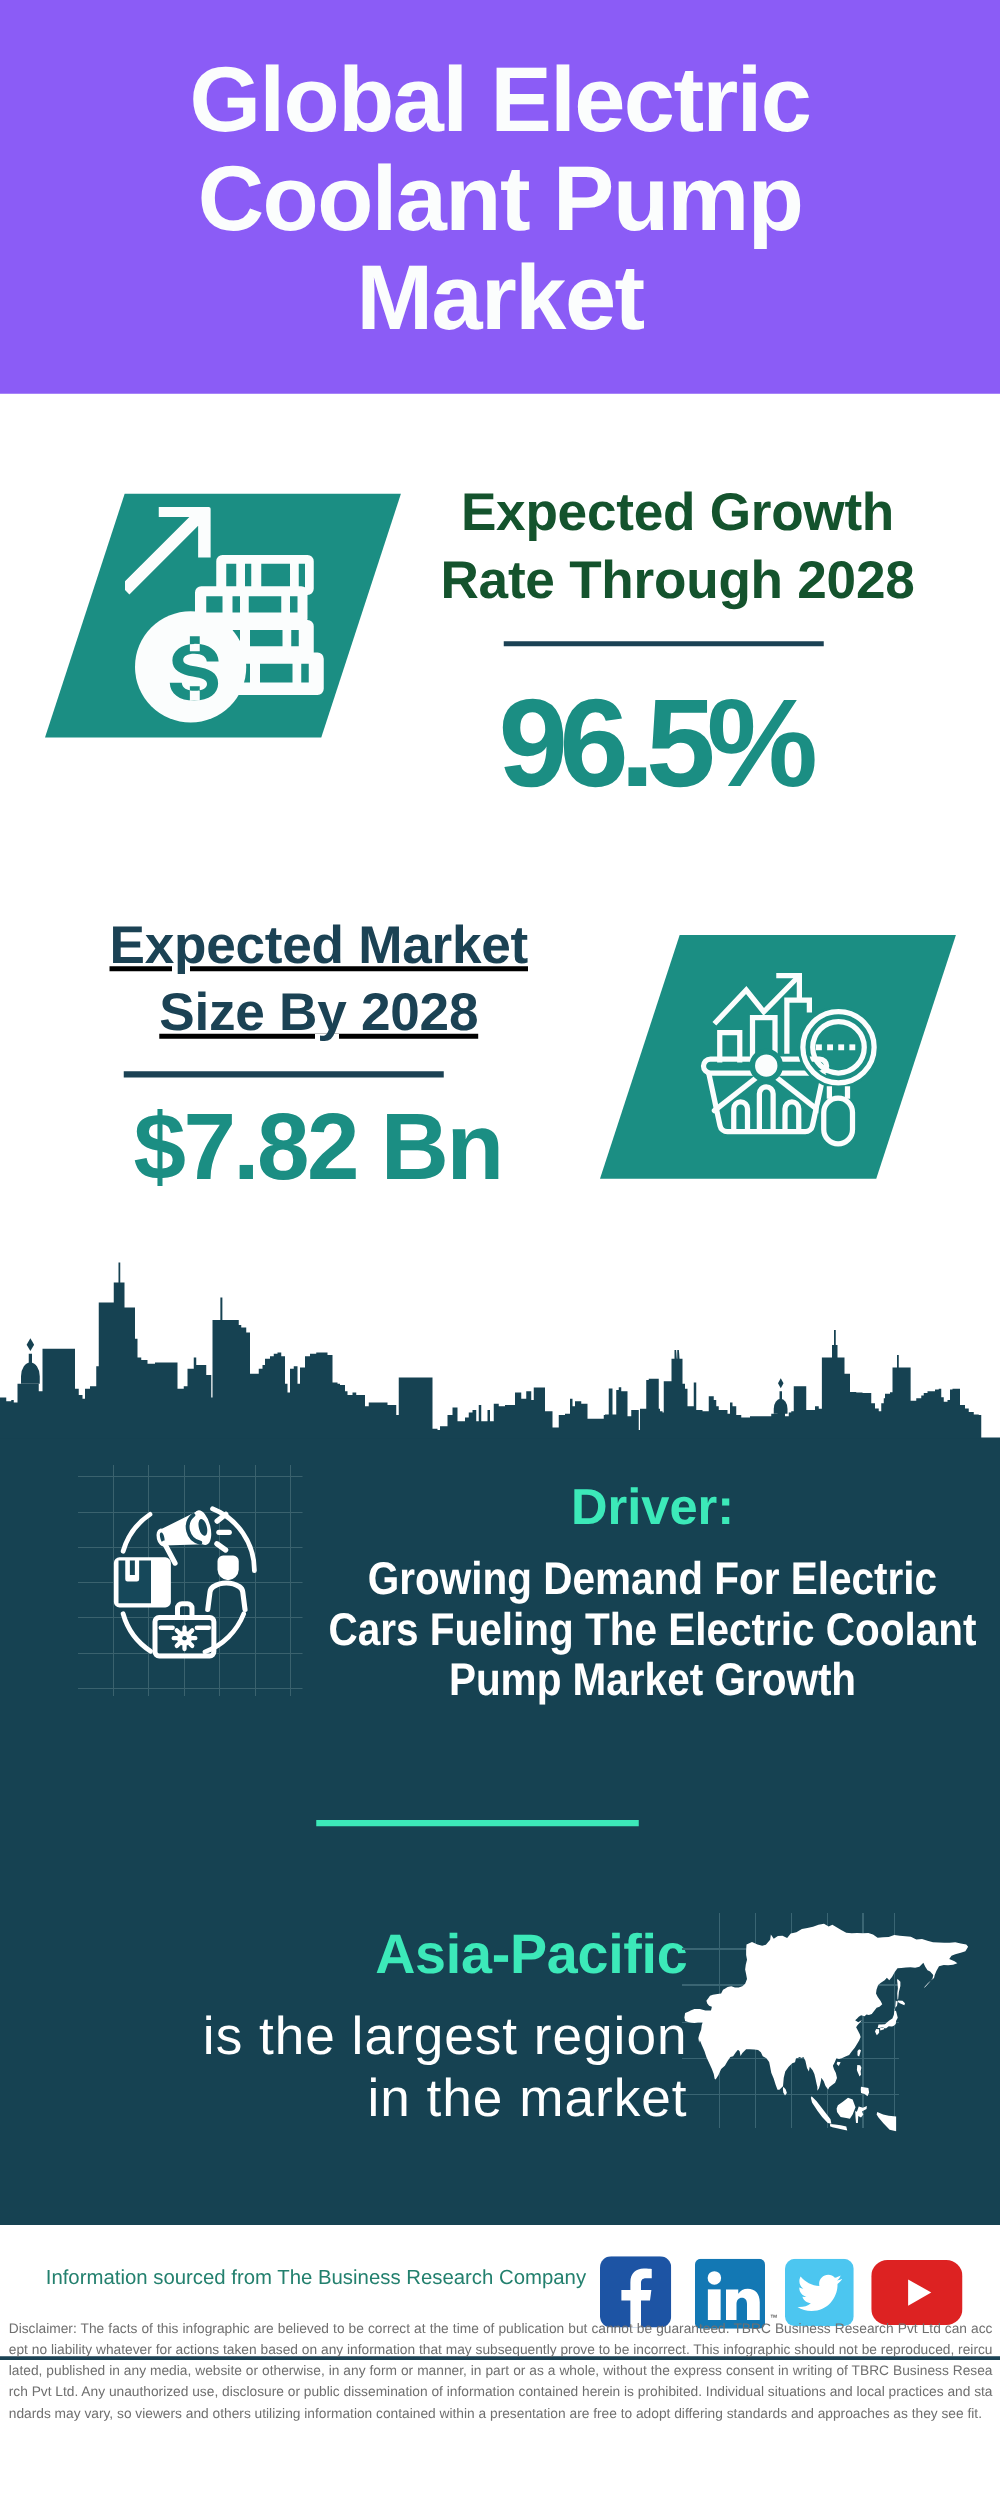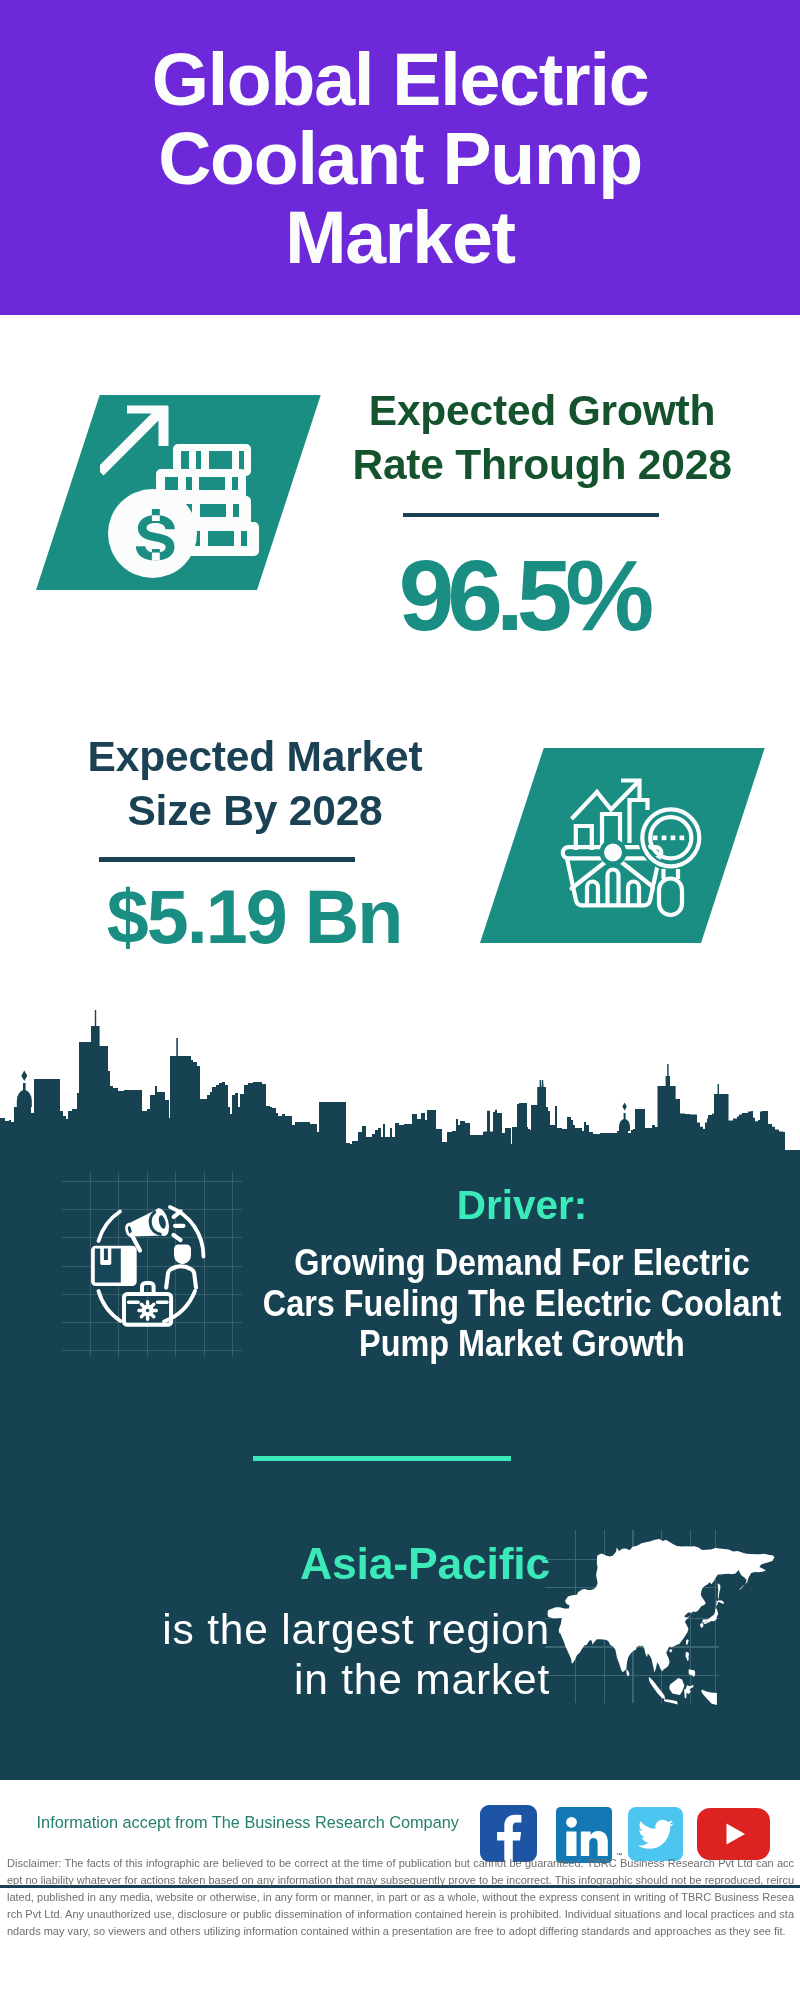--- a/index.html
+++ b/index.html
@@ -8,21 +8,21 @@
     font-family: "Liberation Sans", sans-serif;
     background: #ffffff;
     overflow: hidden;
     -webkit-font-smoothing: antialiased;
   }
   .page { position: relative; width: 800px; height: 2000px; background: #fff; overflow: hidden; }
 
   
   .header {
     position: absolute; left: 0; top: 0; width: 800px; height: 315px;
-    background: #6d28d9;
+    background: #8b5cf6;
   }
   .header-title {
     position: absolute; left: 50px; top: 40px; width: 700px;
     text-align: center; color: #fbfdfd;
     font-size: 73.5px; font-weight: bold; line-height: 79px;
     letter-spacing: -1.2px;
   }
 
   
   .para-1 {
@@ -46,21 +46,21 @@
   }
 
   
   .para-2 {
     position: absolute; left: 480px; top: 748px; width: 221px; height: 195px;
     background: #1b8e83;
     transform: skewX(-18.1deg); transform-origin: bottom left;
   }
   .icon-analysis { position: absolute; left: 558px; top: 775px; width: 148px; height: 148px; }
 
-  .b2-text { position: absolute; left: 55px; top: 730px; width: 400px; text-align: center; }
+  .b2-text { position: absolute; left: 55px; top: 730px; width: 400px; text-align: center; text-decoration: underline; }
   .b2-head {
     color: #1b4254; font-size: 42.5px; font-weight: bold; line-height: 54.4px;
     letter-spacing: -0.2px;
   }
   .rule-2 {
     position: absolute; left: 99px; top: 857px; width: 256px; height: 4.5px; background: #1b4254;
   }
   .b2-value {
     position: absolute; left: 54px; top: 879px; width: 400px; text-align: center;
     color: #1b8e83; font-size: 75.5px; font-weight: bold; letter-spacing: -2px; line-height: 76px;
@@ -202,21 +202,21 @@
       <rect x="661.7" y="835.5" width="4.7" height="4.7"></rect>
       <rect x="670.6" y="835.5" width="4.7" height="4.7"></rect>
       <rect x="679.5" y="835.5" width="4.7" height="4.7"></rect>
       <circle cx="613" cy="852.5" r="11.2" stroke="#1b8e83" stroke-width="4.5"></circle>
     </g>
   </svg>
   <div class="b2-text">
     <div class="b2-head">Expected Market<br>Size By 2028</div>
   </div>
   <div class="rule-2"></div>
-  <div class="b2-value">$5.19 Bn</div>
+  <div class="b2-value">$7.82 Bn</div>
 
   <div class="dark"></div>
   <svg class="skyline" viewBox="0 1010 800 141" xmlns="http://www.w3.org/2000/svg" preserveAspectRatio="none">
       <g fill="#164252">
         <path d="M0 1151 L0 1118 L5 1118 L5 1121 L9 1121 L9 1120 L11 1120 L11 1122 L14 1122 L14 1107 L31 1107 L31 1113 L34 1113 L34 1079 L60 1079 L60 1111 L63 1111 L63 1116 L66 1116 L66 1119 L68 1119 L68 1111 L72 1111 L72 1109 L77 1109 L77 1093 L79 1093 L79 1042 L91 1042 L91 1026 L99.6 1026 L99.6 1046 L108 1046 L108 1071 L110 1071 L110 1086 L113 1086 L113 1088 L118 1088 L118 1091 L124 1091 L124 1090 L140 1090 L140 1090 L142 1090 L142 1111 L147 1111 L147 1109 L150 1109 L150 1095 L155 1095 L155 1086 L157 1086 L157 1092 L165 1092 L165 1100 L169 1100 L169 1118 L170 1118 L170 1056 L191 1056 L191 1060 L193 1060 L193 1062 L197 1062 L197 1066 L200 1066 L200 1099 L207 1099 L207 1095 L210 1095 L210 1092 L212 1092 L212 1087 L216 1087 L216 1085 L219 1085 L219 1083 L222 1083 L222 1082 L225 1082 L225 1085 L228 1085 L228 1107 L230 1107 L230 1114 L232 1114 L232 1095 L235 1095 L235 1093 L238 1093 L238 1107 L240 1107 L240 1094 L244 1094 L244 1085 L248 1085 L248 1083 L253 1083 L253 1082 L262 1082 L262 1084 L266 1084 L266 1106 L270 1106 L270 1107 L272 1107 L272 1108 L276 1108 L276 1113 L278 1113 L278 1116 L282 1116 L282 1114 L285 1114 L285 1116 L292 1116 L292 1125 L295 1125 L295 1122 L310 1122 L310 1124 L317 1124 L317 1132 L319 1132 L319 1102 L346 1102 L346 1143 L350 1143 L350 1144 L352 1144 L352 1141 L358 1141 L358 1132 L362 1132 L362 1126 L366 1126 L366 1137 L372 1137 L372 1134 L375 1134 L375 1130 L378 1130 L378 1128 L381 1128 L381 1137 L383 1137 L383 1124 L385 1124 L385 1137 L390 1137 L390 1128 L392 1128 L392 1137 L395 1137 L395 1123 L399 1123 L399 1125 L404 1125 L404 1124 L412 1124 L412 1114 L417 1114 L417 1119 L421 1119 L421 1113 L425 1113 L425 1120 L427 1120 L427 1110 L436 1110 L436 1129 L442 1129 L442 1142 L447 1142 L447 1132 L452 1132 L452 1131 L456 1131 L456 1119 L458 1119 L458 1125 L460 1125 L460 1121 L465 1121 L465 1123 L470 1123 L470 1135 L483 1135 L483 1132 L484 1132 L484 1131.6 L487 1131.6 L487 1110.8 L490 1110.8 L490 1131.6 L493 1131.6 L493 1112 L495 1112 L495 1109.7 L497 1109.7 L497 1113 L502 1113 L502 1133 L505 1133 L505 1128 L511 1128 L511 1144 L512 1144 L512 1127 L517 1127 L517 1104 L519 1104 L519 1103 L527 1103 L527 1127 L528 1127 L528 1129 L530 1129 L530 1130 L531 1130 L531 1105 L537.2 1105 L537.2 1087 L546 1087 L546 1107 L548 1107 L548 1111 L550 1111 L550 1125 L555 1125 L555 1106 L557 1106 L557 1128 L562 1128 L562 1129 L567 1129 L567 1117 L571 1117 L571 1120 L573 1120 L573 1125 L575 1125 L575 1128 L582 1128 L582 1131 L584 1131 L584 1122 L586 1122 L586 1125 L589 1125 L589 1132 L593 1132 L593 1134 L600 1134 L600 1133 L617 1133 L617 1131 L622 1131 L622 1128 L628 1128 L628 1133 L631 1133 L631 1130 L633 1130 L633 1129 L635 1129 L635 1109 L645 1109 L645 1128 L652 1128 L652 1125 L655 1125 L655 1127 L657.5 1127 L657.5 1086 L665.6 1086 L665.6 1076 L670 1076 L670 1086 L675.6 1086 L675.6 1099 L680 1099 L680 1113.5 L685 1113.5 L685 1114 L690 1114 L690 1114.4 L697 1114.4 L697 1122.6 L700 1122.6 L700 1126.8 L703 1126.8 L703 1129 L705 1129 L705 1122.6 L707 1122.6 L707 1118.5 L708 1118.5 L708 1115 L712 1115 L712 1113.7 L714 1113.7 L714 1094 L728.5 1094 L728.5 1120.6 L733 1120.6 L733 1118.5 L737 1118.5 L737 1116.4 L739 1116.4 L739 1114.4 L742 1114.4 L742 1113 L748 1113 L748 1111.6 L751 1111.6 L751 1111 L753 1111 L753 1117.8 L755 1117.8 L755 1121.3 L758 1121.3 L758 1119.9 L760 1119.9 L760 1111.6 L762 1111.6 L762 1111 L768 1111 L768 1124 L772 1124 L772 1126.8 L775 1126.8 L775 1129.5 L779 1129.5 L779 1131.6 L783 1131.6 L783 1132 L785 1132 L785 1151 L800 1151 L800 1151 L800 1151 Z"></path>
 
         <path d="M16.8 1107 v-6 a7.5 11 0 0 1 7.5 -11 a7.5 11 0 0 1 7.5 11 v6 z"></path>
         <rect x="23" y="1083" width="2.6" height="9"></rect>
         <path d="M24.3 1070.5 l3 5.2 l-3 5.2 l-3 -5.2 z"></path>
         <rect x="94.8" y="1007" width="1.4" height="20"></rect>
@@ -301,21 +301,21 @@
     <g stroke="#3a6573" stroke-width="1.2" shape-rendering="crispEdges">
       <path d="M575.6 1530.4 V1702.7 M604.3 1530.4 V1702.7 M633 1530.4 V1702.7 M661.8 1530.4 V1702.7 M690.4 1530.4 V1702.7 M715.8 1530.4 V1702.7"></path>
       <path d="M545.2 1559.1 H719.2 M545.2 1587.8 H719.2 M545.2 1618.2 H719.2 M545.2 1646.9 H719.2 M545.2 1675.7 H719.2"></path>
     </g>
     <path fill="#ffffff" fill-rule="nonzero" d="M597.2 1555.5 L601.6 1553.6 L606.0 1555.5 L609.7 1556.5 L612.7 1555.7 L616.1 1551.7 L616.7 1547.6 L619.0 1550.9 L622.3 1548.8 L626.0 1548.6 L629.7 1550.3 L632.6 1546.7 L637.1 1545.7 L641.5 1543.2 L645.9 1542.3 L650.4 1541.3 L654.8 1539.8 L659.2 1539.0 L662.9 1541.1 L665.9 1539.8 L669.6 1541.9 L673.3 1544.2 L677.0 1546.1 L681.4 1546.5 L685.8 1546.3 L690.3 1546.5 L694.7 1546.3 L698.4 1547.5 L702.1 1550.1 L706.5 1549.8 L711.0 1549.6 L715.4 1548.0 L719.8 1548.6 L724.3 1549.0 L728.7 1549.4 L733.1 1551.5 L737.6 1551.1 L742.0 1552.6 L746.4 1553.8 L750.9 1554.0 L755.3 1554.2 L759.7 1554.2 L764.2 1553.8 L768.6 1554.8 L773.0 1555.5 L774.5 1557.3 L772.3 1560.9 L768.6 1562.2 L764.2 1563.4 L761.2 1564.6 L759.4 1567.1 L763.6 1569.0 L765.9 1570.5 L762.4 1571.7 L758.5 1572.2 L755.0 1571.9 L751.2 1573.0 L749.1 1576.7 L747.8 1579.9 L747.2 1582.4 L744.7 1584.3 L742.3 1586.6 L739.9 1589.1 L739.2 1590.5 L741.3 1588.4 L743.6 1585.7 L746.0 1582.8 L746.6 1579.9 L744.1 1577.2 L742.0 1576.1 L740.2 1573.4 L738.7 1570.1 L735.5 1573.4 L732.1 1574.2 L728.4 1573.8 L724.7 1574.0 L721.0 1574.4 L718.0 1574.5 L715.8 1577.6 L713.6 1581.5 L711.4 1584.2 L709.5 1582.2 L707.7 1584.2 L704.7 1586.1 L702.5 1588.0 L701.2 1591.8 L700.8 1594.7 L702.2 1597.6 L704.5 1600.7 L705.8 1603.4 L703.6 1605.3 L701.3 1606.2 L699.6 1608.4 L697.4 1611.2 L695.1 1612.0 L693.2 1611.6 L691.6 1613.0 L688.9 1612.2 L687.0 1613.4 L685.5 1614.9 L684.1 1616.2 L686.6 1617.8 L689.4 1616.0 L688.5 1617.4 L686.1 1619.9 L684.9 1621.8 L686.4 1624.5 L687.9 1627.6 L688.5 1629.5 L687.3 1632.4 L685.5 1635.3 L683.8 1638.1 L681.5 1641.0 L679.3 1643.9 L676.4 1645.1 L673.4 1646.6 L671.2 1647.2 L669.1 1646.6 L667.8 1649.7 L666.3 1652.5 L667.2 1655.4 L668.7 1658.3 L669.6 1662.3 L668.1 1666.2 L665.7 1667.9 L663.4 1669.8 L662.5 1671.6 L660.4 1668.7 L658.9 1664.8 L657.0 1662.2 L656.9 1663.9 L656.0 1667.9 L655.2 1670.6 L653.9 1672.5 L653.9 1669.5 L653.2 1666.8 L652.4 1662.9 L651.5 1659.1 L650.1 1656.2 L647.8 1653.3 L647.1 1657.2 L645.6 1654.3 L644.3 1648.5 L642.7 1645.6 L641.2 1646.4 L639.7 1645.6 L638.2 1646.4 L636.8 1646.6 L636.0 1649.7 L633.8 1650.6 L630.9 1653.3 L628.2 1657.2 L627.0 1662.2 L626.4 1668.9 L623.5 1671.8 L622.0 1671.8 L620.5 1667.7 L619.0 1662.9 L617.0 1658.1 L616.1 1653.3 L615.3 1649.5 L613.1 1646.6 L610.2 1644.9 L608.7 1641.8 L606.5 1639.9 L603.5 1639.5 L599.8 1639.3 L596.9 1639.3 L593.9 1642.4 L592.4 1644.7 L591.7 1641.0 L589.5 1638.9 L586.5 1641.8 L583.6 1641.0 L582.1 1637.9 L580.6 1635.3 L579.9 1631.4 L579.1 1630.3 L581.3 1632.2 L582.8 1634.1 L585.0 1635.3 L588.0 1636.6 L590.9 1636.4 L590.2 1639.9 L588.7 1641.8 L586.5 1644.9 L584.3 1645.6 L582.1 1648.7 L579.9 1652.5 L576.9 1655.2 L574.7 1660.2 L572.5 1663.5 L571.7 1662.9 L571.0 1659.1 L569.5 1655.2 L567.3 1650.4 L565.1 1645.6 L563.6 1641.0 L561.4 1636.0 L559.9 1632.2 L559.3 1634.1 L558.7 1630.3 L559.5 1627.4 L560.9 1623.7 L561.4 1619.9 L562.1 1618.0 L558.4 1618.0 L555.5 1618.3 L553.3 1618.2 L551.0 1617.8 L548.1 1616.8 L547.5 1613.9 L548.1 1610.3 L551.0 1609.1 L552.5 1608.4 L555.5 1607.2 L559.9 1607.2 L564.3 1608.4 L568.8 1608.4 L569.5 1605.3 L567.3 1604.5 L565.8 1602.8 L565.1 1600.5 L566.6 1598.6 L568.0 1596.6 L570.3 1595.7 L574.0 1595.1 L576.9 1594.7 L578.4 1591.8 L579.9 1590.9 L582.1 1589.5 L585.0 1589.0 L588.0 1589.9 L590.9 1589.9 L593.9 1589.0 L596.1 1587.0 L597.6 1583.2 L596.9 1579.3 L596.1 1575.5 L596.6 1571.7 L597.6 1567.8 L596.9 1564.0 L596.9 1560.1 Z M716.6 1600.3 L719.8 1602.6 L723.5 1604.1 L724.0 1602.6 L722.0 1600.5 L718.3 1600.3 L717.6 1604.5 L715.8 1606.8 L715.4 1608.0 L716.9 1608.9 L717.6 1611.8 L718.2 1614.1 L716.9 1616.6 L716.6 1619.1 L715.1 1620.5 L713.6 1621.2 L711.0 1621.0 L708.7 1622.8 L706.5 1621.6 L703.6 1622.4 L702.1 1622.4 L702.8 1619.5 L705.0 1619.5 L708.0 1619.3 L710.2 1617.4 L711.7 1616.2 L713.9 1614.7 L715.1 1611.8 L715.4 1608.9 L716.1 1607.0 L716.6 1600.3 Z M718.3 1583.4 L720.3 1585.3 L720.3 1588.8 L719.1 1593.6 L718.5 1599.3 L718.0 1599.5 L717.8 1594.5 L718.3 1590.7 L718.0 1586.8 L717.6 1583.6 Z M700.9 1623.2 L703.3 1623.3 L703.3 1626.2 L701.5 1628.1 L700.9 1627.2 L700.0 1625.1 Z M703.9 1622.6 L707.6 1621.8 L707.3 1623.3 L704.3 1624.3 Z M687.3 1639.3 L688.8 1640.1 L687.3 1645.1 L686.0 1644.3 L686.0 1640.8 Z M669.9 1649.3 L672.5 1649.7 L671.0 1652.7 L669.3 1651.2 Z M626.7 1669.3 L628.6 1671.6 L629.5 1674.3 L628.0 1676.4 L626.6 1673.9 L626.3 1671.0 Z M685.8 1652.0 L688.2 1652.2 L689.1 1654.1 L688.5 1657.0 L688.8 1659.8 L687.6 1661.2 L686.9 1659.3 L686.0 1657.4 L685.5 1656.0 Z M688.8 1669.3 L694.7 1670.4 L695.3 1673.9 L694.0 1676.9 L691.7 1675.2 L688.8 1674.3 L688.6 1671.4 Z M670.3 1684.2 L674.0 1681.6 L678.4 1678.1 L682.1 1679.6 L684.4 1685.8 L682.1 1691.6 L679.9 1695.0 L677.0 1694.4 L672.5 1693.5 L669.6 1689.6 L669.3 1686.7 Z M649.3 1676.9 L653.3 1681.0 L657.0 1685.8 L660.7 1690.6 L664.4 1695.4 L665.1 1699.0 L662.2 1698.3 L657.7 1693.5 L654.1 1688.7 L649.6 1681.9 L648.7 1678.1 Z M664.1 1699.2 L668.1 1699.6 L672.5 1700.2 L677.0 1701.2 L677.8 1704.4 L674.0 1703.5 L669.6 1702.5 L665.9 1701.7 L664.0 1701.0 Z M685.5 1689.4 L687.0 1685.2 L690.3 1686.2 L693.5 1684.8 L693.2 1687.1 L689.5 1689.2 L690.7 1691.6 L688.8 1694.0 L686.6 1692.7 L686.3 1698.3 L684.8 1698.3 L684.4 1693.5 L684.2 1688.7 Z M701.8 1689.6 L706.5 1691.6 L711.0 1692.5 L716.9 1693.1 L716.9 1705.0 L711.7 1703.7 L706.5 1698.3 L702.8 1693.9 L701.3 1691.6 Z"></path>
   </svg>
 
   <div class="footer">
   </div>
   <div class="footer-src">
-    <div>Information accept from The Business Research Company</div>
+    <div>Information sourced from The Business Research Company</div>
   </div>
   <div class="social">
     <a class="soc soc-fb">
       <svg viewBox="0 0 57 57" width="57" height="57">
           <rect width="57" height="57" rx="9" fill="#1d54a4"></rect>
         <path fill="#ffffff" d="M32.8 57 V35.4 h7.2 l1.1 -8.4 h-8.3 v-5.3 c0 -2.4 0.7 -4.1 4.2 -4.1 h4.4 v-7.5 c-0.8 -0.1 -3.4 -0.3 -6.4 -0.3 -6.3 0 -10.7 3.9 -10.7 11 v6.2 h-7.2 v8.4 h7.2 V57 z"></path>
       </svg>
     </a>
     <a class="soc soc-li">
       <svg viewBox="0 0 56 56" width="56" height="56">

